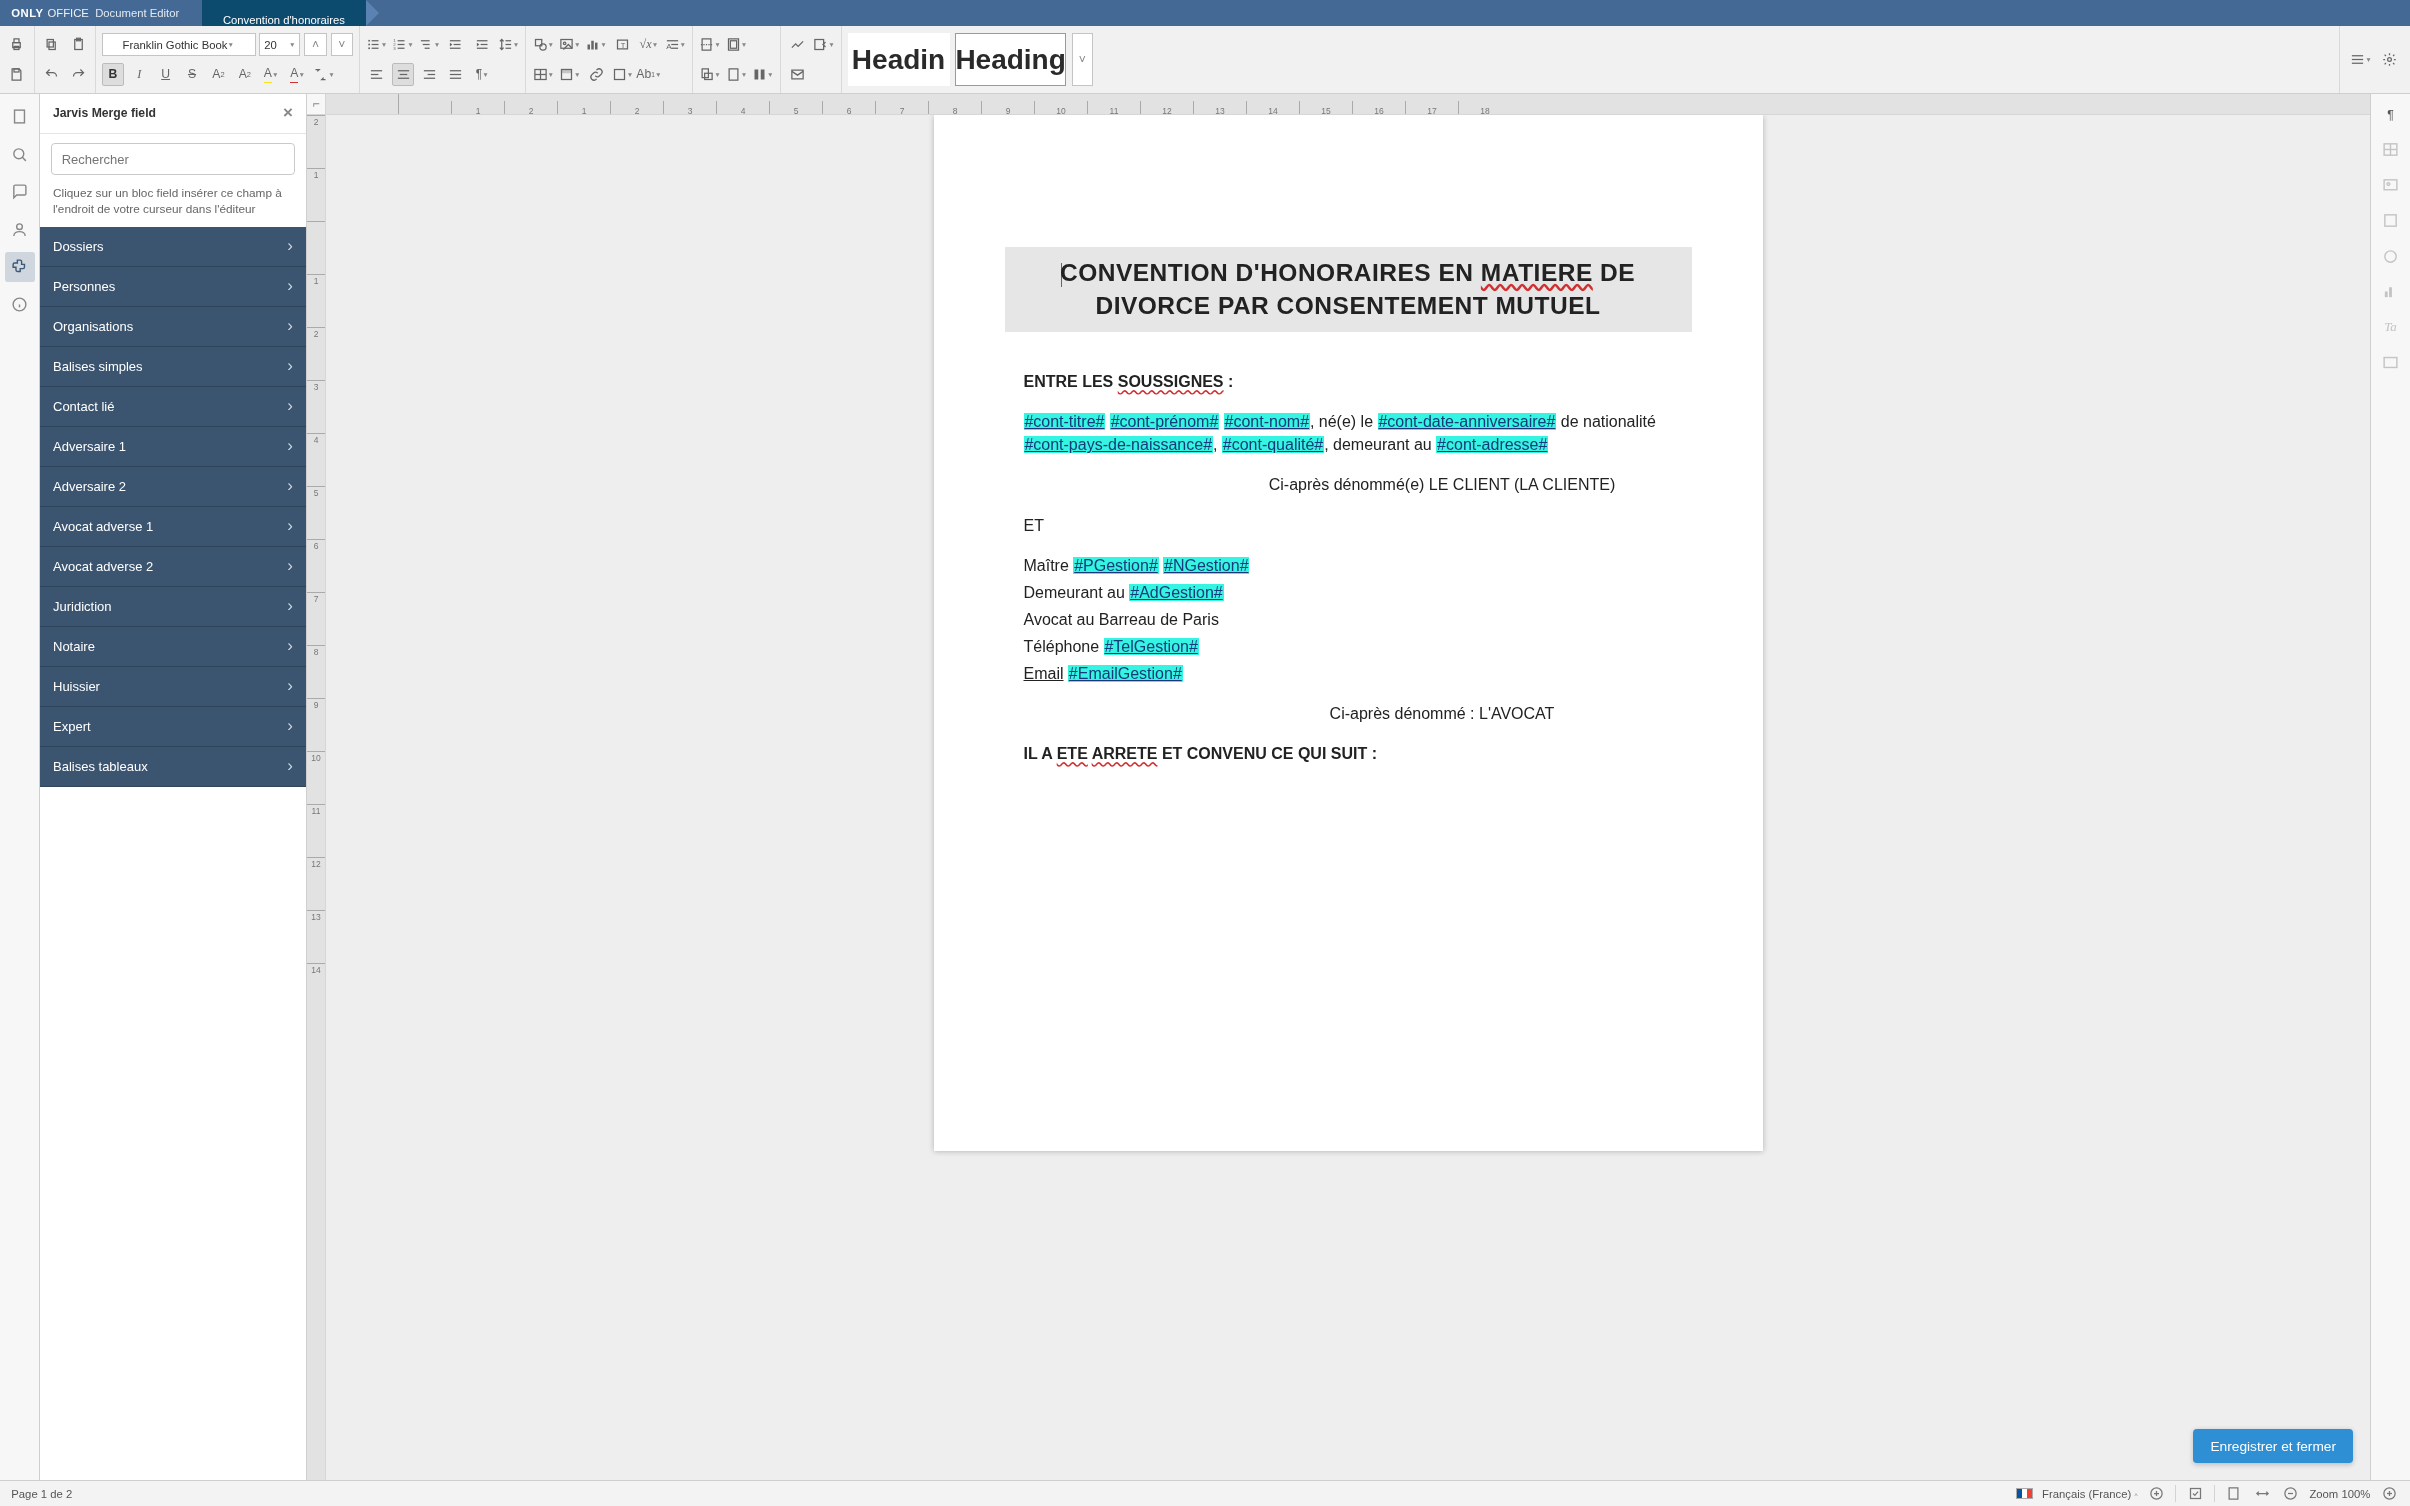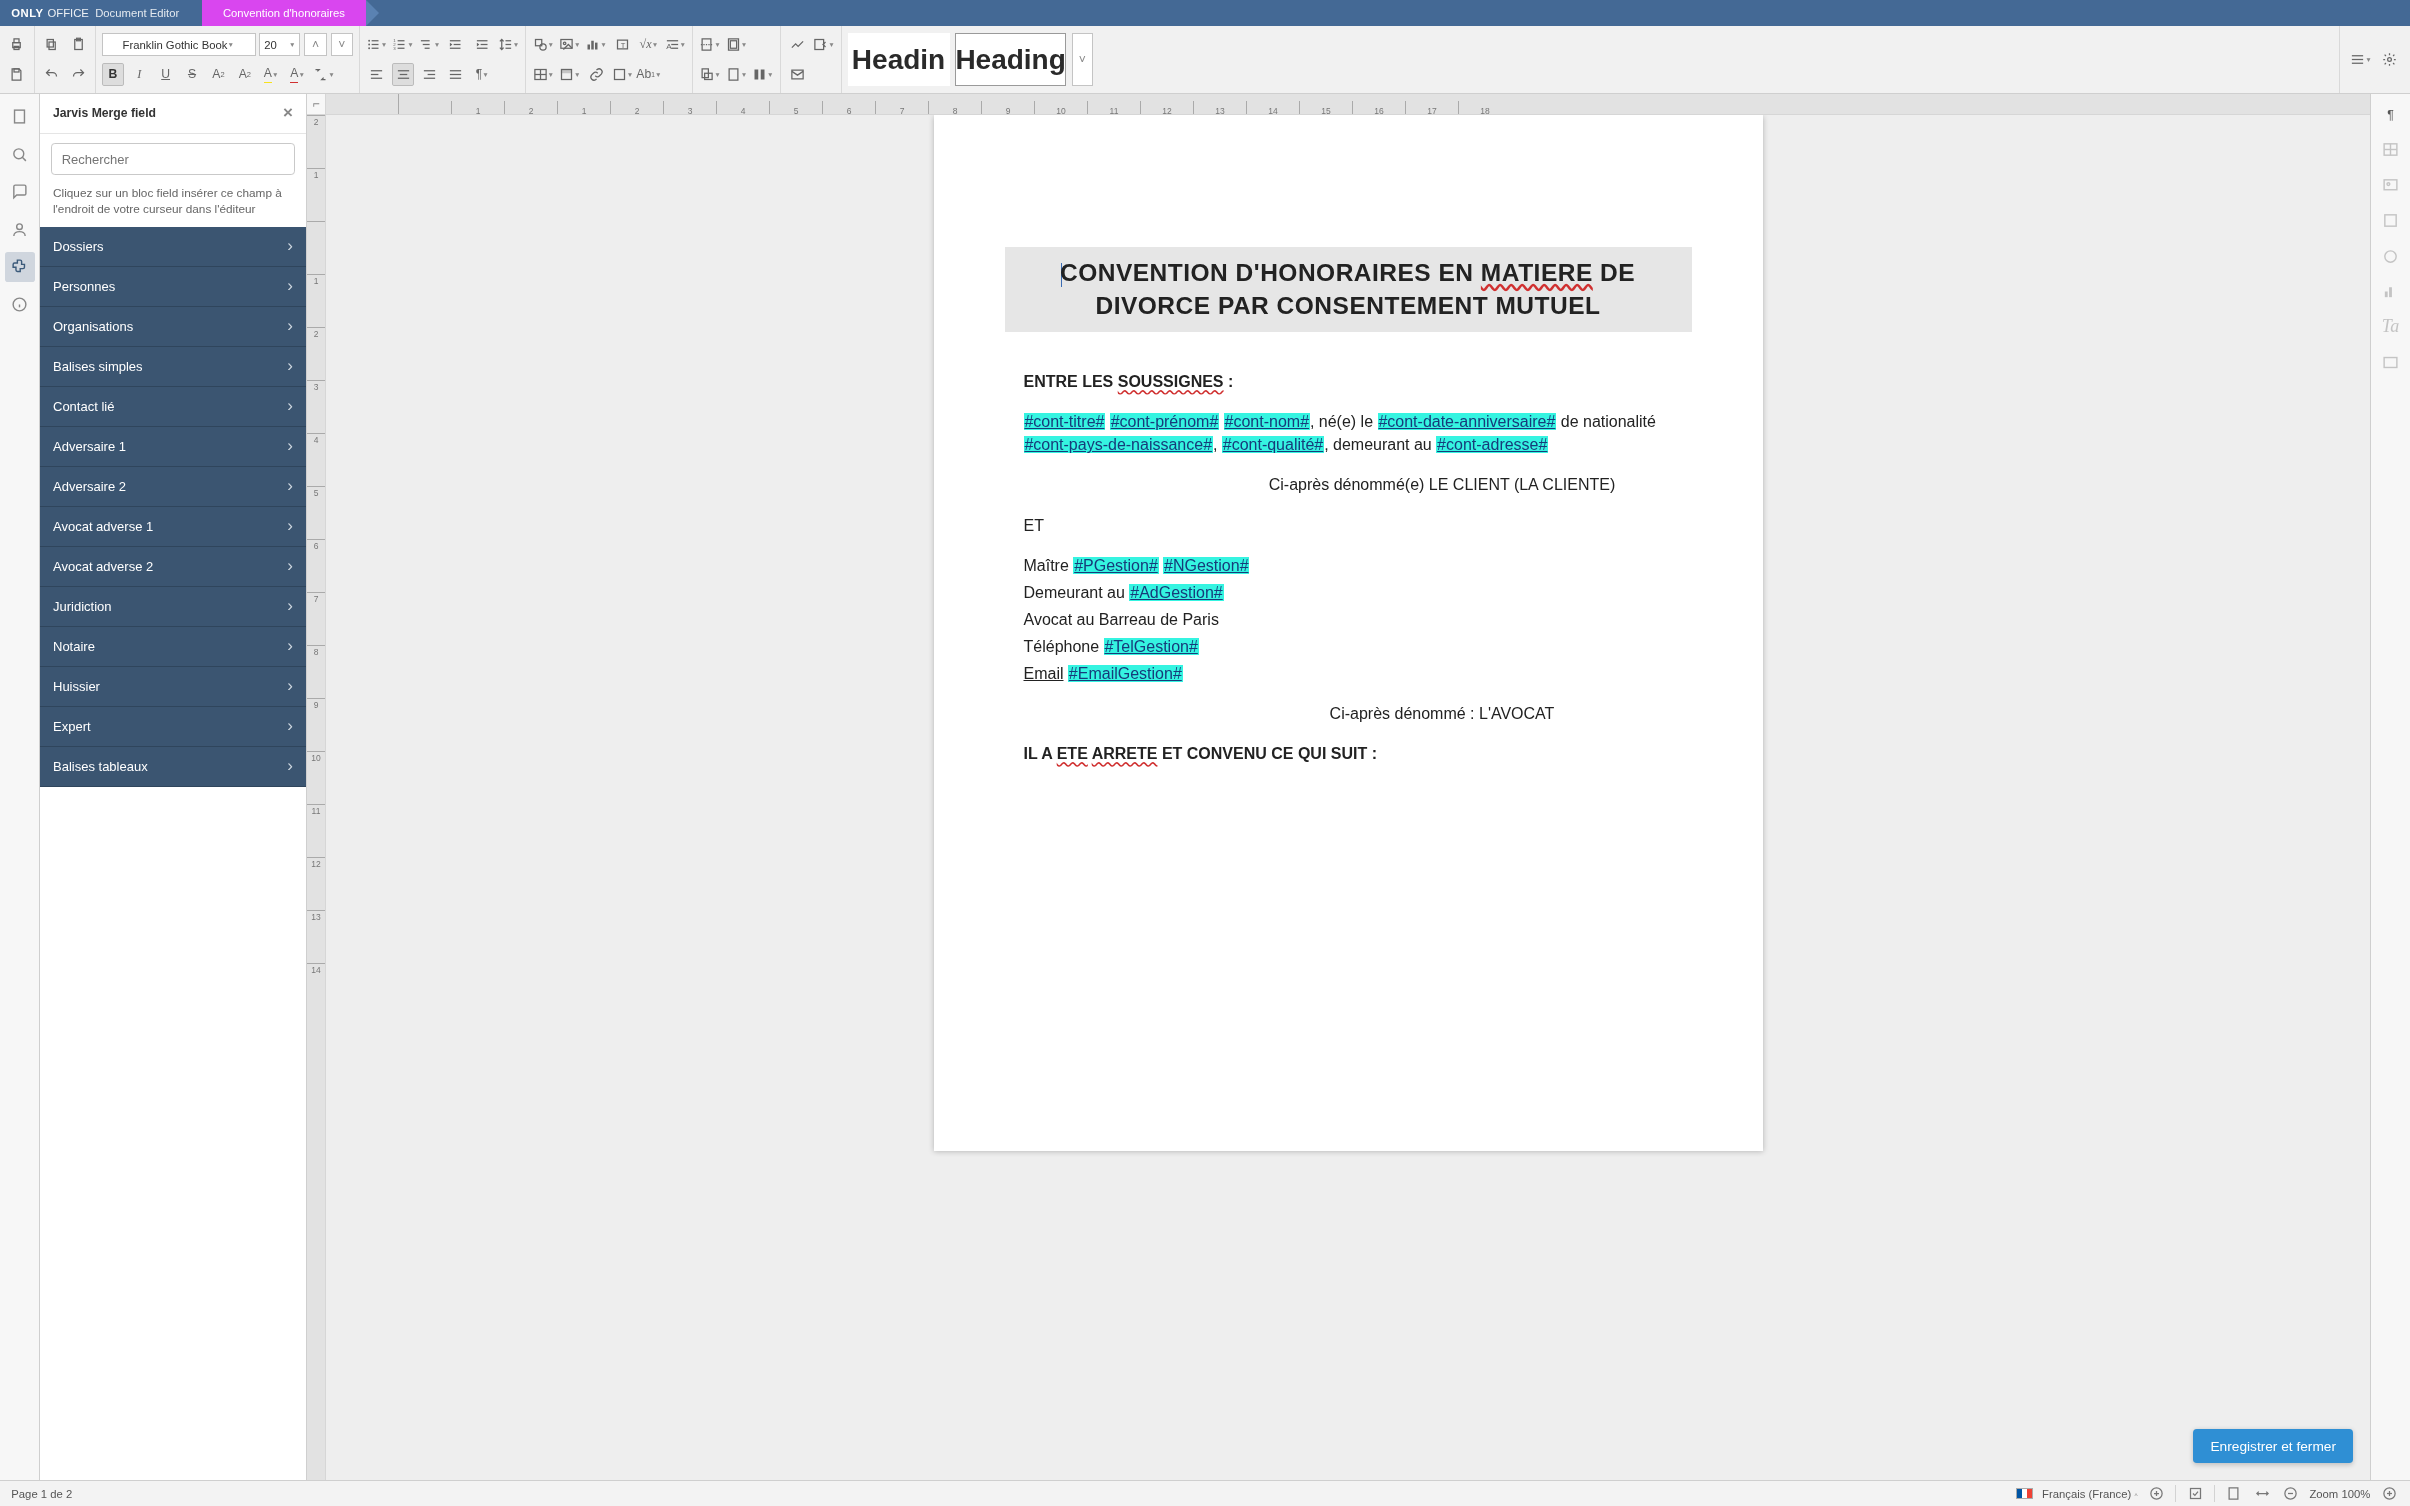--- a/index.html
+++ b/index.html
@@ -3,21 +3,21 @@
 <meta charset="utf-8">
 <style>
 * { box-sizing: border-box; margin: 0; padding: 0; font-family: -apple-system, BlinkMacSystemFont, "Segoe UI", Arial, sans-serif; }
 html, body { width: 100%; height: 100%; overflow: hidden; }
 body { display: flex; flex-direction: column; background: #fff; font-size: 12.2px; color: #333; }
 
 .titlebar { height: 26px; background: #446995; display: flex; align-items: center; color: #fff; font-size: 11.3px; }
 .brand { display: flex; align-items: center; padding: 0 11.3px; }
 .brand b { font-weight: 700; letter-spacing: 0.5px; }
 .brand span.light { font-weight: 300; margin-left: 3.8px; opacity: .9; }
-.doc-tab { background: #d946ef; padding: 0 21px; height: 26px; display: flex; align-items: center; margin-left: 11.3px; position: relative; }
+.doc-tab { background: #0c4a6e; padding: 0 21px; height: 26px; display: flex; align-items: flex-end; margin-left: 11.3px; position: relative; }
 .doc-tab::after { content:""; position:absolute; right:-13px; top:0; border-left:13px solid #5a82b2; border-top:13px solid transparent; border-bottom:13px solid transparent; }
 
 .toolbar { background: #f1f1f1; border-bottom: 0.9px solid #cfcfcf; display: flex; flex-wrap: nowrap; height: 68px; }
 .tb-group { display: flex; flex-direction: column; padding: 3.8px 5.6px; border-right: 0.9px solid #d9d9d9; justify-content: space-around; }
 .tb-row { display: flex; gap: 3.8px; align-items: center; }
 .tb-btn { width: 22.6px; height: 22.6px; display:flex; align-items:center; justify-content:center; color:#666; border-radius:1.9px; cursor:pointer; }
 .tb-btn svg { width: 15px; height: 15px; }
 .font-select { height: 22.6px; width: 154px; border: 0.9px solid #c4c4c4; background:#fff; padding: 0 20px; font-size:11.3px; display:flex; align-items:center; }
 .size-select { width: 41px; height:22.6px; border:0.9px solid #c4c4c4; background:#fff; padding:0 3.8px; font-size:11.3px; display:flex; align-items:center; justify-content:space-between; }
 .spin-btn { width:22.6px; height:22.6px; border:0.9px solid #c4c4c4; background:#fff; display:flex;align-items:center;justify-content:center; color:#888; }
@@ -628,21 +628,21 @@
           <circle cx="12" cy="12" r="8"></circle>
         </svg>
       </div>
     <div class="rr-btn">
         <svg viewBox="0 0 24 24" width="17" height="17" fill="currentColor">
           <rect x="4" y="12" width="4" height="8"></rect>
           <rect x="10" y="6" width="4" height="14"></rect>
         </svg>
       </div>
     <div class="rr-btn">
-        <span style="font-family:Georgia;font-style:italic;font-size:18px">Ta</span>
+        <span style="font-family:Georgia;font-style:italic;font-size:13px">Ta</span>
       </div>
     <div class="rr-btn">
         <svg viewBox="0 0 24 24" width="17" height="17" fill="none" stroke="currentColor" stroke-width="2">
           <rect x="3" y="5" width="18" height="14"></rect>
         </svg>
       </div>
   </div>
 </div>
 
 <div class="statusbar">

